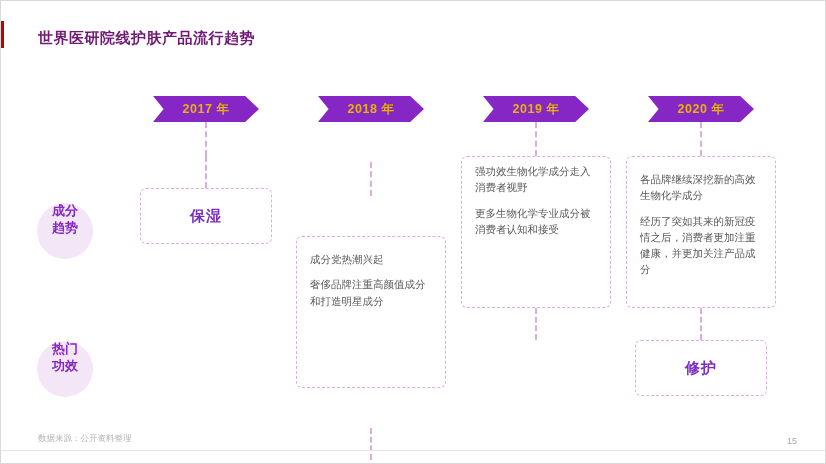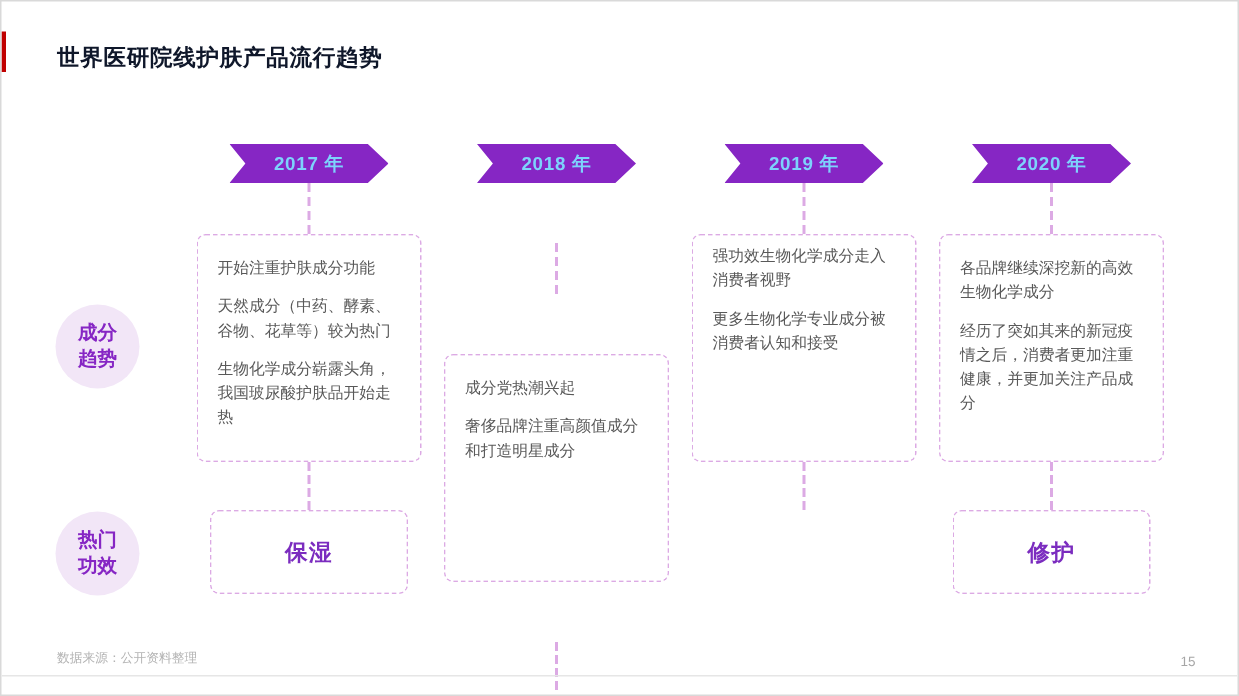--- a/index.html
+++ b/index.html
@@ -16,32 +16,32 @@
 
   .red-accent {
     position:absolute; left:0; top:20px;
     width:3px; height:27px;
     background:#c00000;
   }
 
   .title {
     position:absolute; left:37px; top:28px;
     font-size:15px; font-weight:bold;
-    color:#0f172a;
+    color:#701a75;
     letter-spacing:0.5px;
   }
 
   
   .row-label {
     position:absolute; left:36px;
     width:56px; height:56px;
     background:#f2e6f7;
     border-radius:50%;
     display:flex; flex-direction:column;
-    align-items:center; justify-content:center;
+    align-items:center; justify-content:flex-start;
     color:#8626c4; font-weight:bold; font-size:13px;
     line-height:1.3;
   }
   .row-label.trend   { top:202px; }
   .row-label.effect  { top:340px; }
 
   
   .columns { position:absolute; left:0; top:0; width:826px; height:464px; }
   .col {
     position:absolute; top:95px;
@@ -50,21 +50,21 @@
   }
   .col.c0 { left:130px; }
   .col.c1 { left:295px;gap:40px; }
   .col.c2 { left:460px; }
   .col.c3 { left:625px; }
 
   .year-arrow {
     width:106px; height:26px;
     background:#8626c4;
     clip-path:polygon(0 0, 87% 0, 100% 50%, 87% 100%, 0 100%, 10% 50%);
-    color:#7dd3fc; font-weight:bold; font-size:12.5px;
+    color:#eab308; font-weight:bold; font-size:12.5px;
     display:flex; align-items:center; justify-content:center;
     letter-spacing:0.5px;
   }
 
   .connector { width:0; border-left:2px dashed #dcaae4; }
   .conn-1 { height:34px; }
   .conn-2 { height:32px; }
 
   .trend-box {
     width:150px; height:152px;
@@ -115,25 +115,20 @@
   <div class="row-label effect">
     <span>热门</span>
     <span>功效</span>
   </div>
 
   <div class="columns">
 
     <div class="col c0">
       <div class="year-arrow">2017 年</div>
       <div class="connector conn-1"></div>
-      <div class="trend-box">
-        <p>开始注重护肤成分功能</p>
-        <p>天然成分（中药、酵素、谷物、花草等）较为热门</p>
-        <p>生物化学成分崭露头角，我国玻尿酸护肤品开始走热</p>
-      </div>
       <div class="connector conn-2"></div>
       <div class="effect-box">保湿</div>
     </div>
 
     <div class="col c1">
       <div class="year-arrow">2018 年</div>
       <div class="connector conn-1"></div>
       <div class="trend-box">
         <p>成分党热潮兴起</p>
         <p>奢侈品牌注重高颜值成分和打造明星成分</p>

